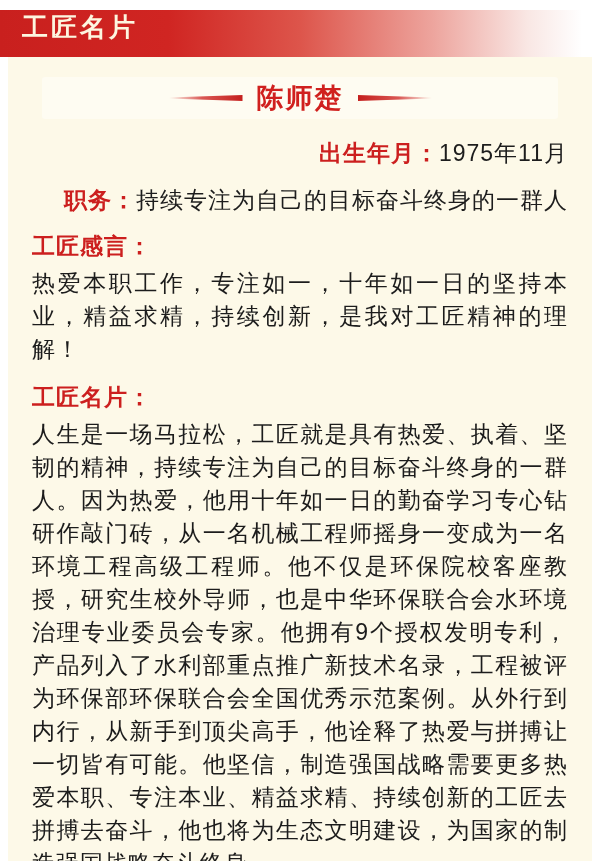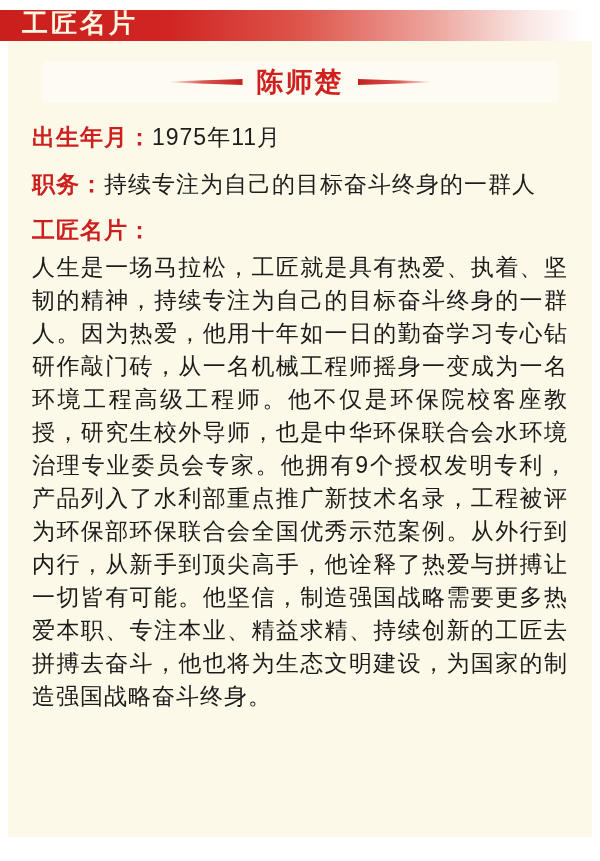--- a/index.html
+++ b/index.html
@@ -4,24 +4,24 @@
 <style>
   html,body{margin:0;padding:0;}
   body{
     width:600px;height:861px;
     background:#ffffff;
     font-family:"Liberation Sans","DejaVu Sans",sans-serif;
     overflow:hidden;
   }
   .banner{
     margin-top:10px;
-    height:31px;
+    height:47px;
     width:100%;
     background:linear-gradient(90deg,#c9201e 0%,#d02522 28%,#dd554b 50%,#eda49d 72%,#f9e7e4 88%,#ffffff 97%);
-    display:flex;align-items:flex-end;font-family:Liberation Serif, serif;
+    display:flex;align-items:flex-start;font-family:Liberation Serif, serif;
   }
   .banner-title{
     color:#fdf6e0;
     font-size:26px;
     font-weight:bold;
     letter-spacing:3px;
     padding-left:22px;
   }
   .card{
     margin:0 8px;
@@ -65,20 +65,21 @@
   .name-dash.right{
     background:linear-gradient(to left,rgba(205,32,30,0) 0%,rgba(205,32,30,0.75) 45%,#c41f1d 100%);
     clip-path:polygon(0 2%,100% 42%,100% 58%,0 98%);
   }
   .field{
     margin-top:17px;
     font-size:23px;
     line-height:30px;
     letter-spacing:1px;
     color:#1d1d1d;
+    text-align:right;
   }
   .field-label,.section-heading{
     color:#cc1f1e;
     font-weight:bold;
     font-size:23px;
     letter-spacing:1px;
   }
   .section-heading{
     margin:16px 0 0 0;
     line-height:30px;
@@ -111,20 +112,22 @@
 
   <div class="field">
     <span class="field-label">出生年月：</span><span>1975年11月</span>
   </div>
 
   <div class="field">
     <span class="field-label">职务：</span><span>持续专注为自己的目标奋斗终身的一群人</span>
   </div>
 
   <section>
+    <h2 class="section-heading">工匠感言：</h2>
+    <p class="para">热爱本职工作，专注如一，十年如一日的坚持本业，精益求精，持续创新，是我对工匠精神的理解！</p>
   </section>
 
   <section>
     <h2 class="section-heading">工匠名片：</h2>
     <p class="para">人生是一场马拉松，工匠就是具有热爱、执着、坚韧的精神，持续专注为自己的目标奋斗终身的一群人。因为热爱，他用十年如一日的勤奋学习专心钻研作敲门砖，从一名机械工程师摇身一变成为一名环境工程高级工程师。他不仅是环保院校客座教授，研究生校外导师，也是中华环保联合会水环境治理专业委员会专家。他拥有9个授权发明专利，产品列入了水利部重点推广新技术名录，工程被评为环保部环保联合会全国优秀示范案例。从外行到内行，从新手到顶尖高手，他诠释了热爱与拼搏让一切皆有可能。他坚信，制造强国战略需要更多热爱本职、专注本业、精益求精、持续创新的工匠去拼搏去奋斗，他也将为生态文明建设，为国家的制造强国战略奋斗终身。</p>
   </section>
 
 </main>
 
 </body></html>

